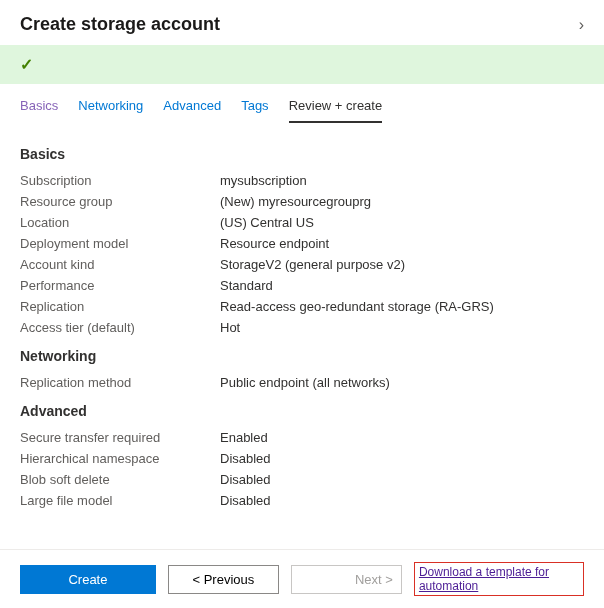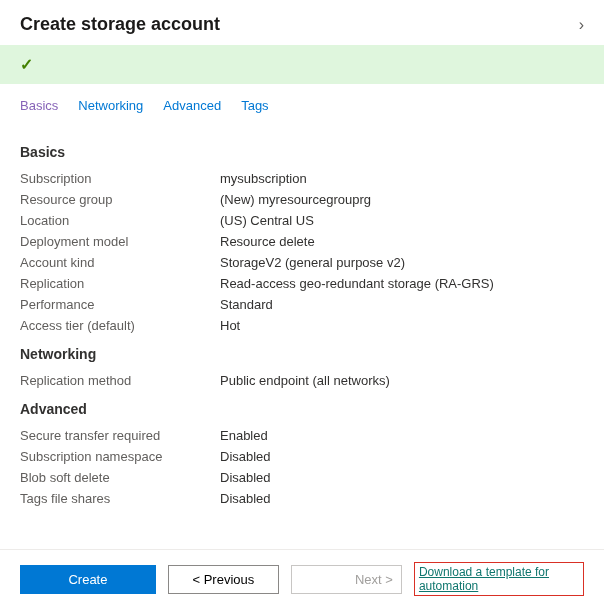--- a/index.html
+++ b/index.html
@@ -114,21 +114,21 @@
       color: #fff;
       width: 160px;
     }
     .btn.disabled {
       color: #a19f9d;
       border-color: #c8c6c4;
       cursor: default;
       text-align: right;
     }
     .download-link {
-      color: #0f766e;
+      color: #4c1d95;
       text-decoration: underline;
       cursor: pointer;
       font-size: 12px;
       margin-left: auto;
       border: 1px solid #d93025;
       padding: 2px 4px;
     }
   </style>
 </head>
 <body>
@@ -140,78 +140,79 @@
 
 <div class="validation-banner">
   <span class="checkmark">✓</span>
 </div>
 
 <div class="tabs">
   <span class="tab active-purple">Basics</span>
   <span class="tab">Networking</span>
   <span class="tab">Advanced</span>
   <span class="tab">Tags</span>
+  <span class="tab selected">Review + create</span>
 </div>
 
 <div class="content">
   <div class="section-title">Basics</div>
   <div class="row">
     <span class="label">Subscription</span>
     <span class="value">mysubscription</span>
   </div>
   <div class="row">
     <span class="label">Resource group</span>
     <span class="value">(New) myresourcegrouprg</span>
   </div>
   <div class="row">
     <span class="label">Location</span>
     <span class="value">(US) Central US</span>
   </div>
   <div class="row">
     <span class="label">Deployment model</span>
-    <span class="value">Resource delete</span>
+    <span class="value">Resource endpoint</span>
   </div>
   <div class="row">
     <span class="label">Account kind</span>
     <span class="value">StorageV2 (general purpose v2)</span>
   </div>
   <div class="row">
+    <span class="label">Performance</span>
+    <span class="value">Standard</span>
+  </div>
+  <div class="row">
     <span class="label">Replication</span>
     <span class="value">Read-access geo-redundant storage (RA-GRS)</span>
   </div>
   <div class="row">
-    <span class="label">Performance</span>
-    <span class="value">Standard</span>
-  </div>
-  <div class="row">
     <span class="label">Access tier (default)</span>
     <span class="value">Hot</span>
   </div>
 
   <div class="section-title">Networking</div>
   <div class="row">
     <span class="label">Replication method</span>
     <span class="value">Public endpoint (all networks)</span>
   </div>
 
   <div class="section-title">Advanced</div>
   <div class="row">
     <span class="label">Secure transfer required</span>
     <span class="value">Enabled</span>
   </div>
   <div class="row">
-    <span class="label">Subscription namespace</span>
+    <span class="label">Hierarchical namespace</span>
     <span class="value">Disabled</span>
   </div>
   <div class="row">
     <span class="label">Blob soft delete</span>
     <span class="value">Disabled</span>
   </div>
   <div class="row">
-    <span class="label">Tags file shares</span>
+    <span class="label">Large file model</span>
     <span class="value">Disabled</span>
   </div>
 </div>
 
 <div class="footer">
   <button class="btn primary">Create</button>
   <button class="btn">&lt; Previous</button>
   <button class="btn disabled">Next &gt;</button>
   <a class="download-link">Download a template for automation</a>
 </div>

